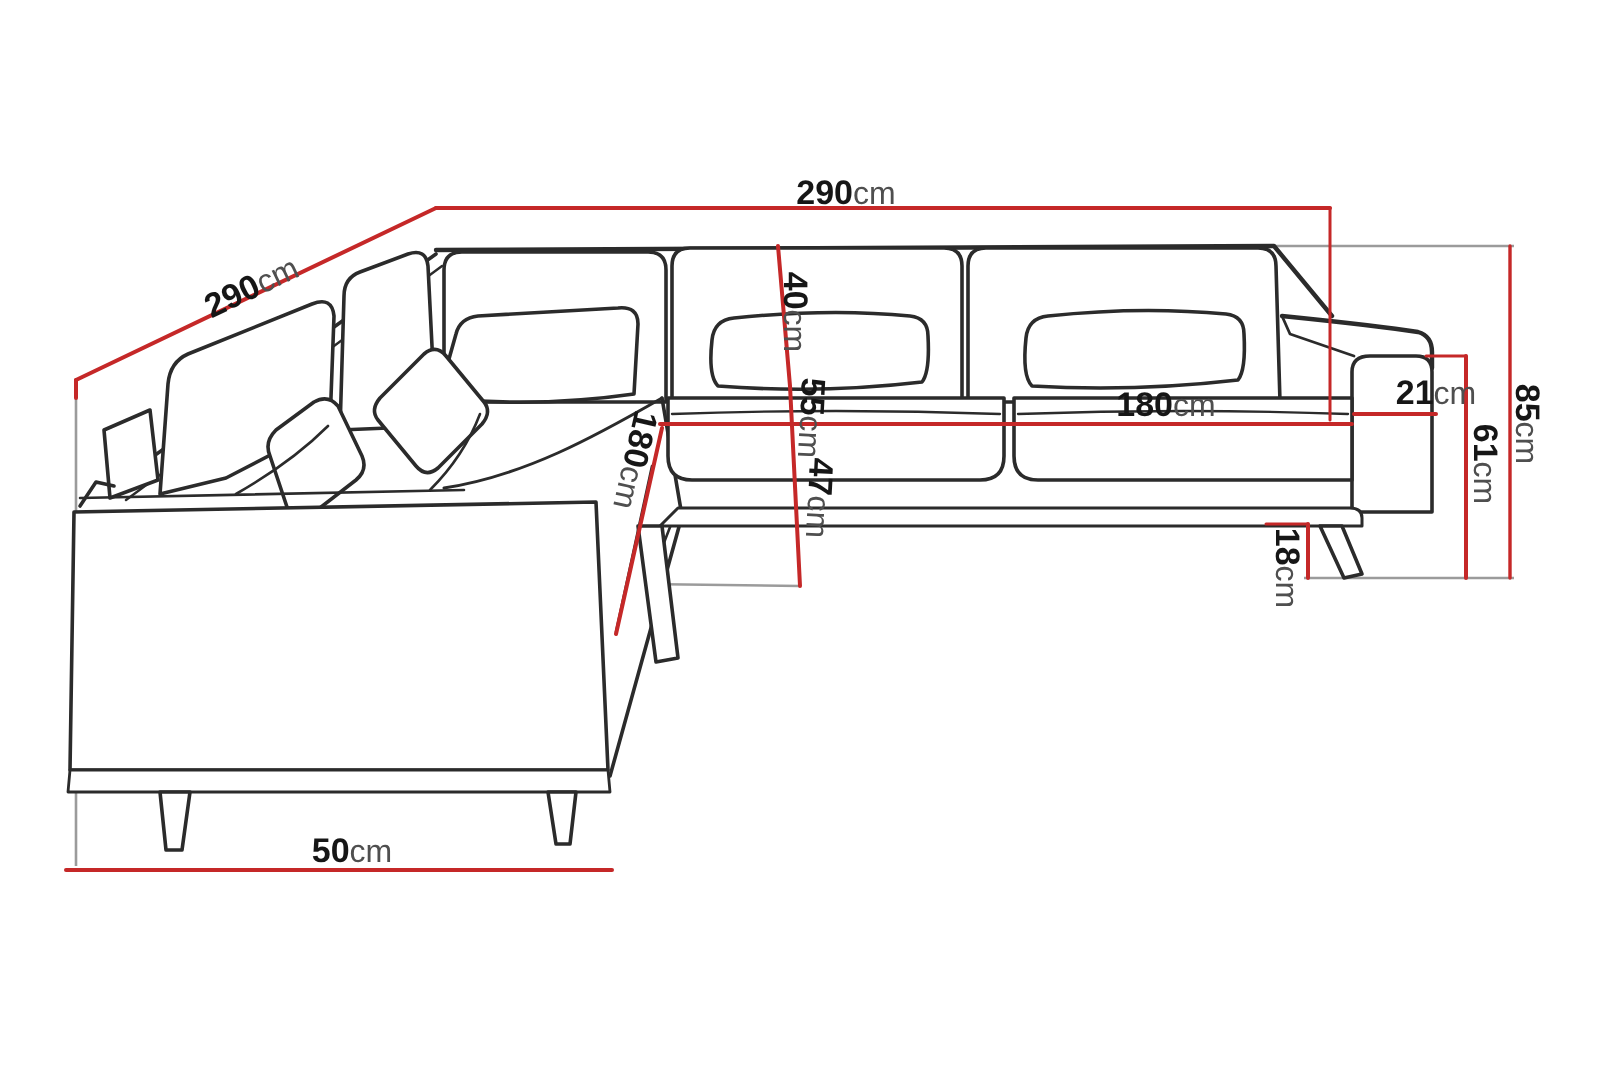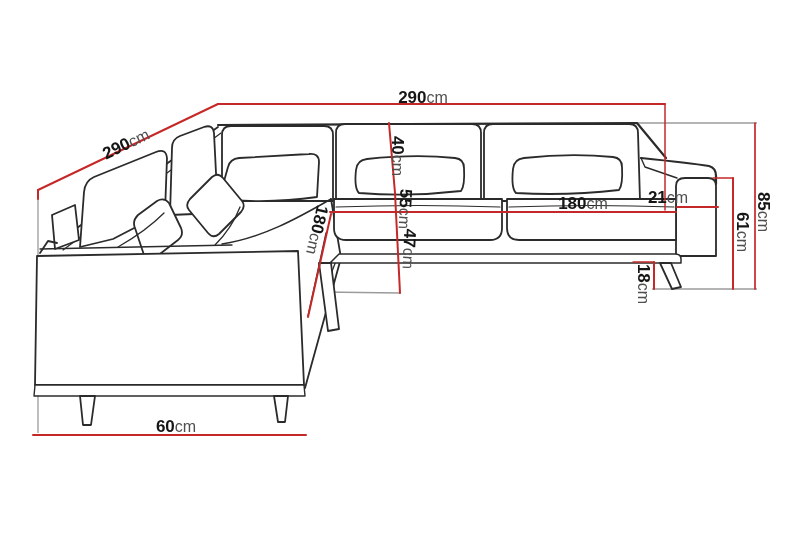--- a/index.html
+++ b/index.html
@@ -117,38 +117,38 @@
     </div>
 
     <div class="dim-label" style="left:409px;top:249px;transform:translate(-50%,-50%) rotate(93deg);">
       <span class="num">47</span><span class="unit">cm</span>
     </div>
 
     <div class="dim-label" style="left:583px;top:203px;transform:translate(-50%,-50%);">
       <span class="num">180</span><span class="unit">cm</span>
     </div>
 
-    <div class="dim-label" style="left:668px;top:197px;transform:translate(-50%,-50%);">
+    <div class="dim-label" style="left:718px;top:197px;transform:translate(-50%,-50%);">
       <span class="num">21</span><span class="unit">cm</span>
     </div>
 
     <div class="dim-label" style="left:317px;top:230px;transform:translate(-50%,-50%) rotate(103deg);">
       <span class="num">180</span><span class="unit">cm</span>
     </div>
 
     <div class="dim-label" style="left:763px;top:212px;transform:translate(-50%,-50%) rotate(90deg);">
       <span class="num">85</span><span class="unit">cm</span>
     </div>
 
     <div class="dim-label" style="left:742px;top:232px;transform:translate(-50%,-50%) rotate(90deg);">
       <span class="num">61</span><span class="unit">cm</span>
     </div>
 
     <div class="dim-label" style="left:643px;top:284px;transform:translate(-50%,-50%) rotate(90deg);">
       <span class="num">18</span><span class="unit">cm</span>
     </div>
 
     <div class="dim-label" style="left:176px;top:426px;transform:translate(-50%,-50%);">
-      <span class="num">60</span><span class="unit">cm</span>
+      <span class="num">50</span><span class="unit">cm</span>
     </div>
 
   </div>
 </div>
 
 </body></html>

